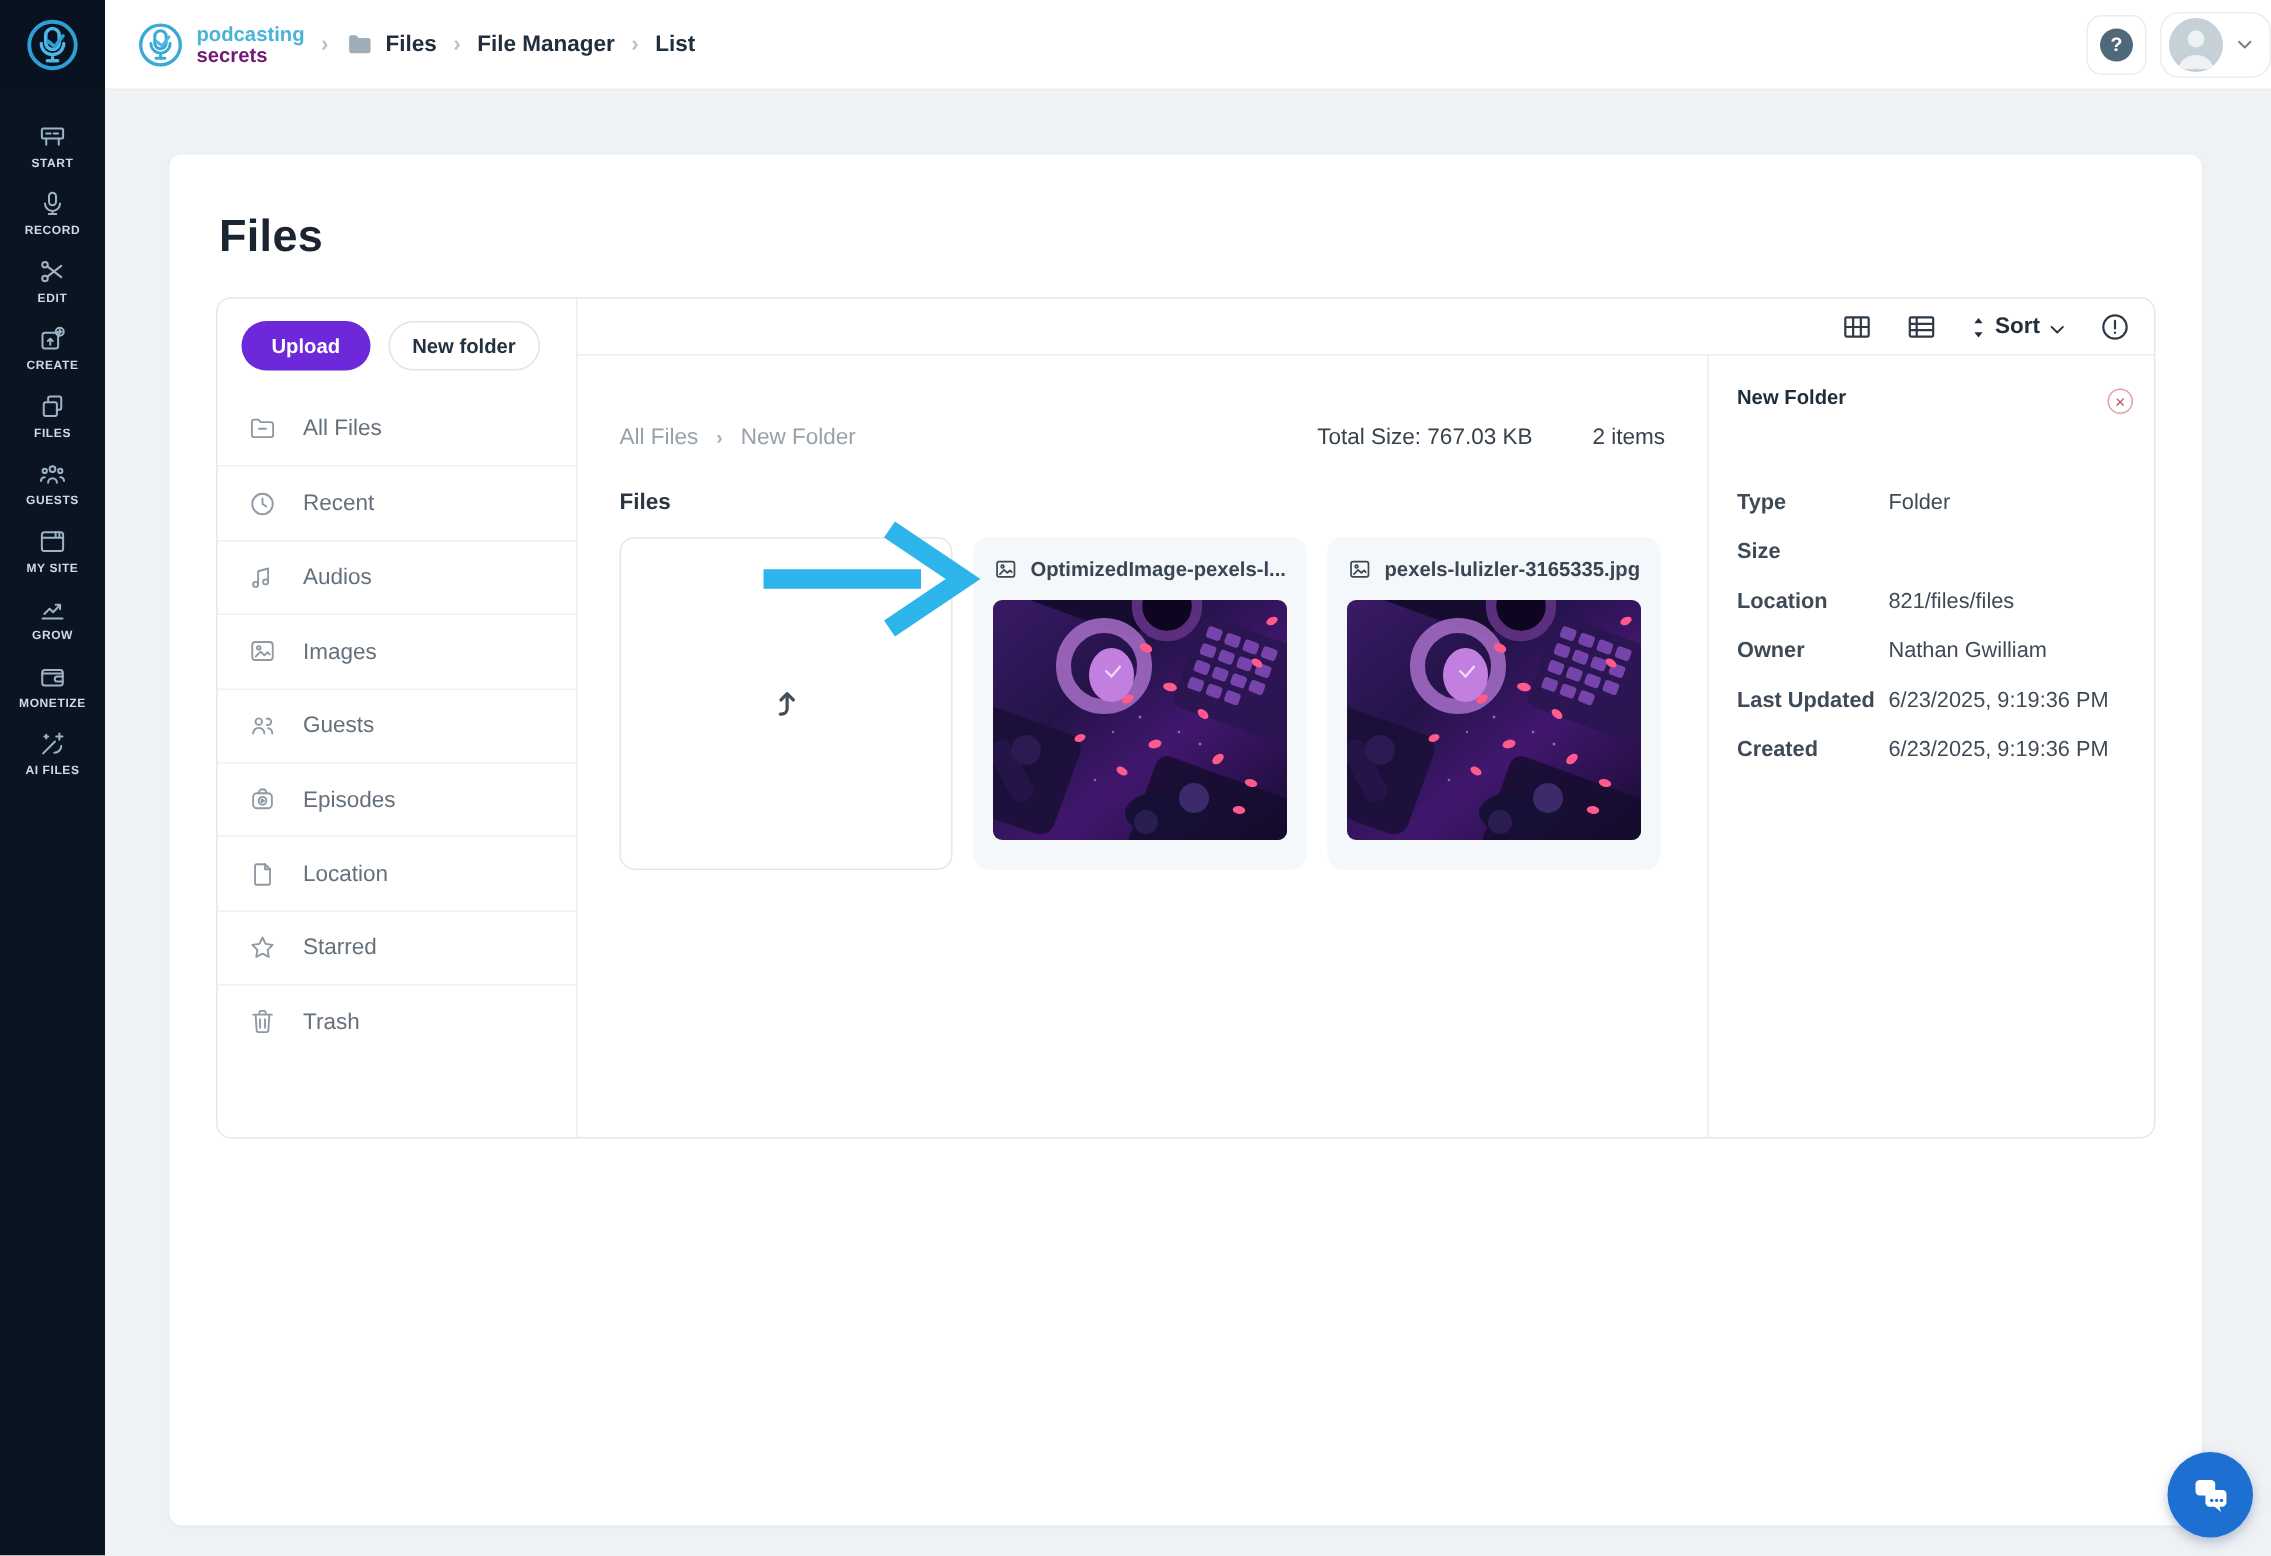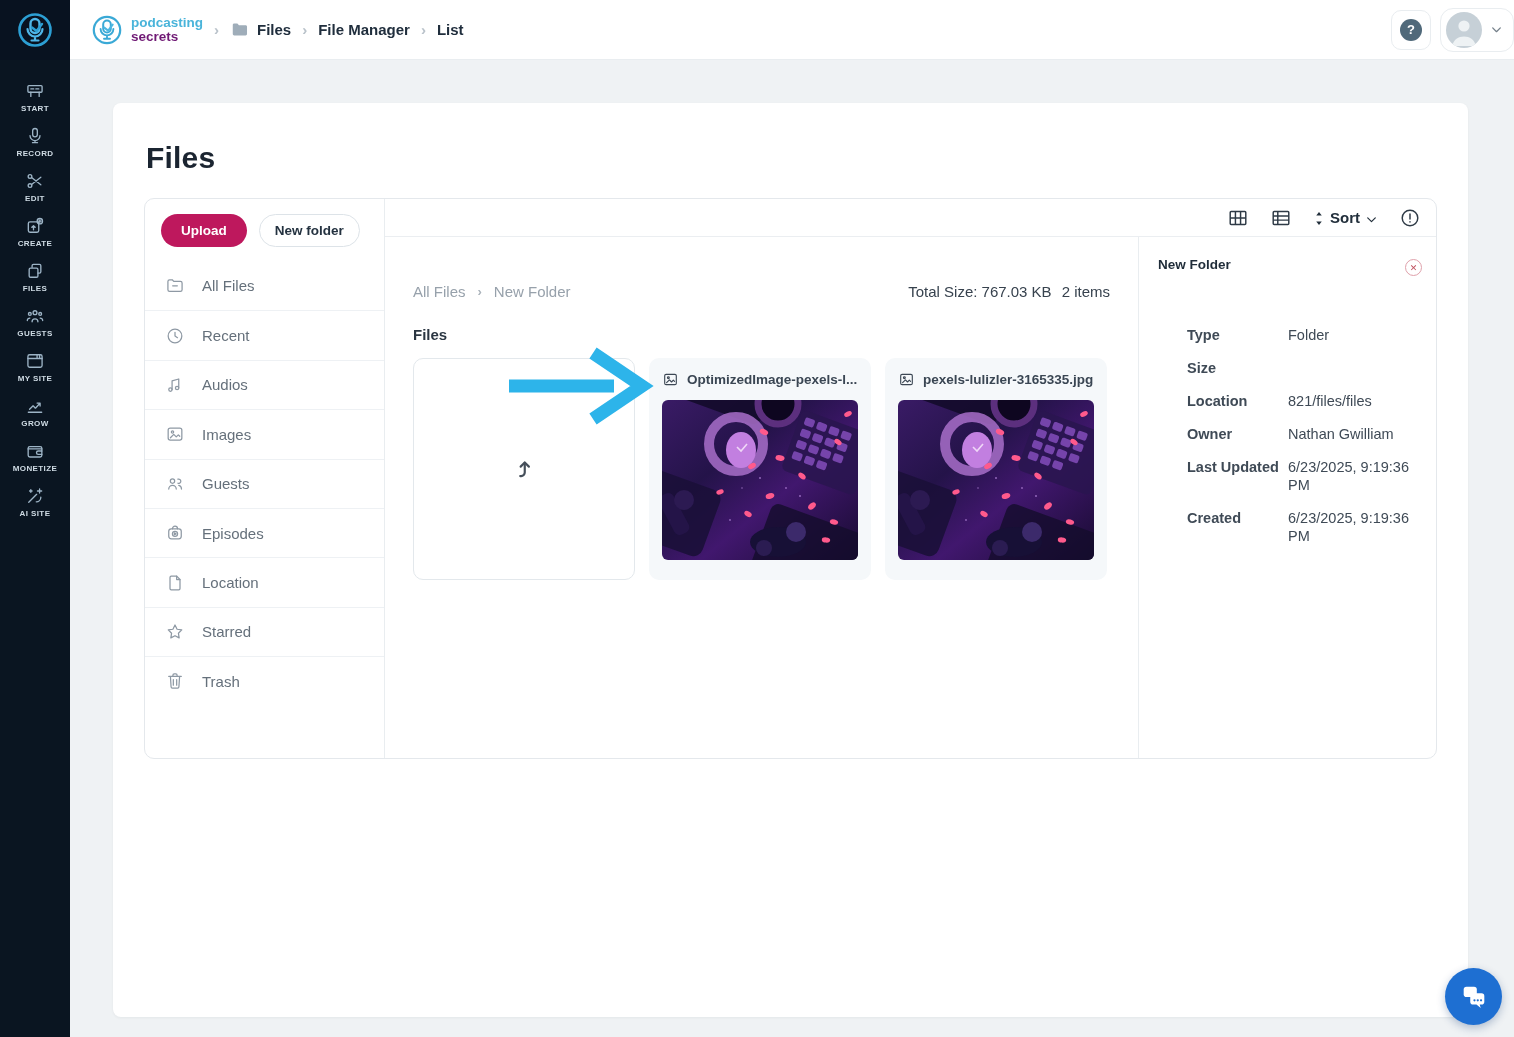--- a/index.html
+++ b/index.html
@@ -36,21 +36,21 @@
   .page { flex:1; position:relative; }
   .card { position:absolute; left:43px; top:43px; right:46px; bottom:20px; background:#fff; border-radius:8px; box-shadow:0 1px 3px rgba(20,30,40,.05); padding:0 31px; }
   .page-title { margin:38px 0 0 2px; font-size:30px; font-weight:800; color:#1b2531; letter-spacing:.2px; }
 
   
   .panel { margin-top:23px; height:561px; border:1px solid #e4e8ec; border-radius:10px; display:flex; overflow:hidden; background:#fff; }
 
   
   .lib { width:240px; border-right:1px solid #e9edf0; padding-top:15px; flex-shrink:0; }
   .lib-actions { display:flex; gap:12px; padding:0 16px; }
-  .btn-upload { background:#be185d; color:#fff; border:none; border-radius:19px; padding:8px 20px; font-size:13.5px; font-weight:700; font-family:inherit; cursor:pointer; }
+  .btn-upload { background:#6d28d9; color:#fff; border:none; border-radius:19px; padding:8px 20px; font-size:13.5px; font-weight:700; font-family:inherit; cursor:pointer; }
   .btn-newfolder { background:#fff; color:#243240; border:1px solid #dde3e8; border-radius:19px; padding:8px 15px; font-size:13.5px; font-weight:700; font-family:inherit; cursor:pointer; }
   .lib-list { margin-top:14px; }
   .lib-item { height:49.4px; display:flex; align-items:center; gap:17px; padding:0 20px; cursor:pointer; }
   .lib-item + .lib-item { border-top:1px solid #eef1f4; }
   .lib-item svg { width:20px; height:20px; stroke:#8e99a4; fill:none; stroke-width:1.5; stroke-linecap:round; stroke-linejoin:round; flex-shrink:0; }
   .lib-item .lbl { font-size:15px; color:#65707b; }
 
   
   .main-col { flex:1; display:flex; flex-direction:column; min-width:0; }
   .toolbar { height:38px; border-bottom:1px solid #ebeef1; display:flex; align-items:center; justify-content:flex-end; gap:21px; padding-right:15px; flex-shrink:0; }
@@ -59,40 +59,40 @@
   .sort-btn { display:flex; align-items:flex-end; gap:5px; cursor:pointer; }
   .sort-btn .lbl { font-size:15px; font-weight:600; color:#222f3b; }
 
   .content-row { flex:1; display:flex; min-height:0; }
 
   
   .files-area { flex:1; padding:46px 28px 0 28px; position:relative; min-width:0; }
   .fa-top { display:flex; align-items:center; justify-content:space-between; }
   .fa-crumbs { display:flex; align-items:center; gap:12px; font-size:15px; color:#97a1ab; }
   .fa-crumbs .sep { color:#aab3bb; font-size:13px; font-weight:600; }
-  .fa-stats { display:flex; gap:10px; font-size:15px; font-weight:500; color:#37424e; }
+  .fa-stats { display:flex; gap:40px; font-size:15px; font-weight:500; color:#37424e; }
   .fa-section { margin-top:26px; font-size:15px; font-weight:700; color:#2b3642; }
   .cards { margin-top:15px; display:flex; gap:14px; }
   .up-card { width:222px; height:222px; background:#fff; border:1px solid #e3e8ec; border-radius:10px; display:flex; align-items:center; justify-content:center; cursor:pointer; }
   .up-card svg { width:26px; height:26px; stroke:#454f5a; fill:none; stroke-width:2; stroke-linecap:round; stroke-linejoin:round; }
   .file-card { width:222px; height:222px; background:#f5f8fa; border-radius:10px; padding:13px; cursor:pointer; }
   .fc-head { display:flex; align-items:center; gap:8px; min-width:0; }
   .fc-head svg { width:17px; height:17px; stroke:#3c4754; fill:none; stroke-width:1.6; stroke-linecap:round; stroke-linejoin:round; flex-shrink:0; }
   .fc-name { font-size:13.5px; font-weight:600; color:#3a4653; white-space:nowrap; overflow:hidden; text-overflow:ellipsis; }
   .fc-thumb { margin-top:12px; height:160px; border-radius:6px; overflow:hidden; }
   .fc-thumb svg { width:100%; height:100%; display:block; }
 
   .annot-arrow { position:absolute; left:116px; top:104px; width:175px; height:90px; z-index:5; pointer-events:none; }
 
   
   .details { width:298px; border-left:1px solid #e9edf0; padding:20px 14px 0 19px; flex-shrink:0; }
   .det-head { display:flex; align-items:flex-start; justify-content:space-between; }
   .det-title { font-size:13.5px; font-weight:700; color:#1f2c39; }
   .det-close { width:17px; height:17px; border:1.2px solid #dfa1ab; border-radius:50%; color:#c05260; font-size:9px; display:flex; align-items:center; justify-content:center; cursor:pointer; margin-top:2px; }
-  .det-rows { margin-top:50px; padding-right:5px;margin-left:29px; }
+  .det-rows { margin-top:50px; padding-right:5px; }
   .det-row { display:flex; margin-bottom:15px; line-height:18px; }
   .det-row .k { width:101px; font-size:14.5px; font-weight:600; color:#3f4a56; flex-shrink:0; }
   .det-row .v { font-size:14.5px; color:#3f4a56; }
 
   
   .chat-btn { position:absolute; right:12px; bottom:12px; width:57px; height:57px; border-radius:50%; background:#1e6fd2; display:flex; align-items:center; justify-content:center; cursor:pointer; box-shadow:0 3px 8px rgba(20,60,120,.3); }
 
   .hidden-defs { position:absolute; width:0; height:0; overflow:hidden; }
 </style>
 </head>
@@ -243,21 +243,21 @@
       <svg viewBox="0 0 24 24">
           <rect x="3.8" y="6.8" width="16.4" height="12.4" rx="2"></rect>
           <path d="M20.2 12h-4.4a2 2 0 0 0 0 4h4.4M3.8 9.5h16.4"></path>
         </svg>
       <span class="lbl">MONETIZE</span>
     </div>
     <div class="rail-item">
       <svg viewBox="0 0 24 24">
           <path d="M4.5 19.5 14 10M17.5 3.5v5M15 6h5M7 4.5v3M5.5 6h3M19 13.5a5.5 5.5 0 0 1-5.5 5.5"></path>
         </svg>
-      <span class="lbl">AI SITE</span>
+      <span class="lbl">AI FILES</span>
     </div>
   </div>
 </nav>
 
 <div class="shell">
 
   <header class="hdr">
     <div class="brand">
       <svg width="34" height="34" viewBox="0 0 34 34">
         <circle cx="17" cy="17" r="13.2" fill="none" stroke="#3aa9d6" stroke-width="2.2"></circle>

